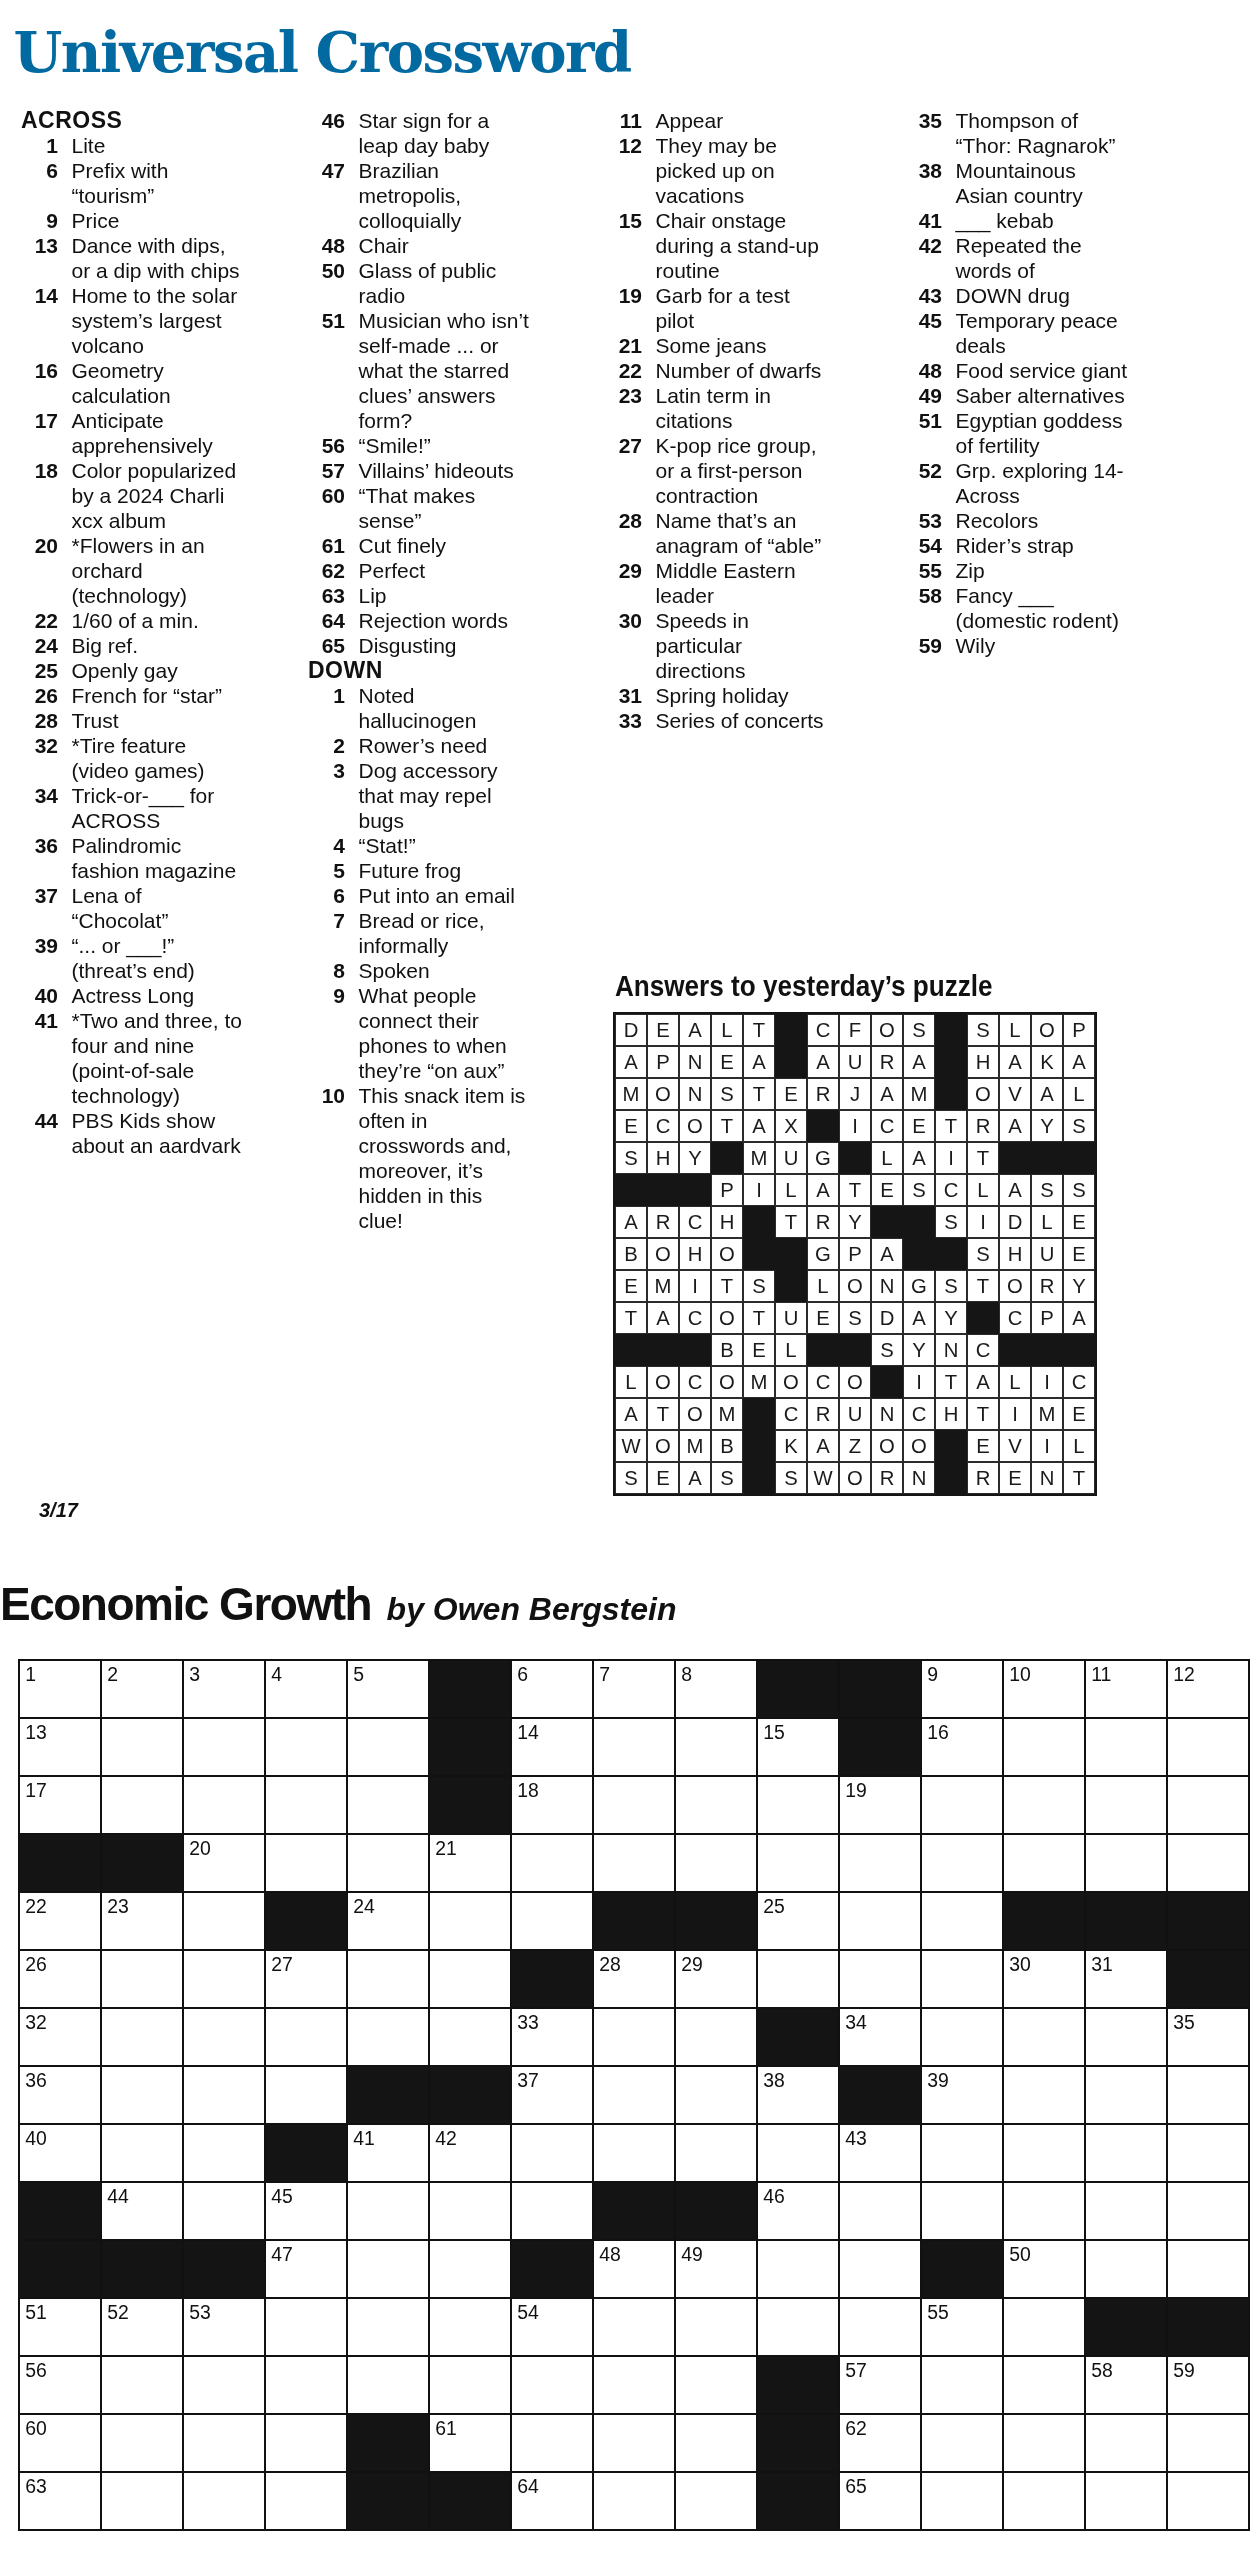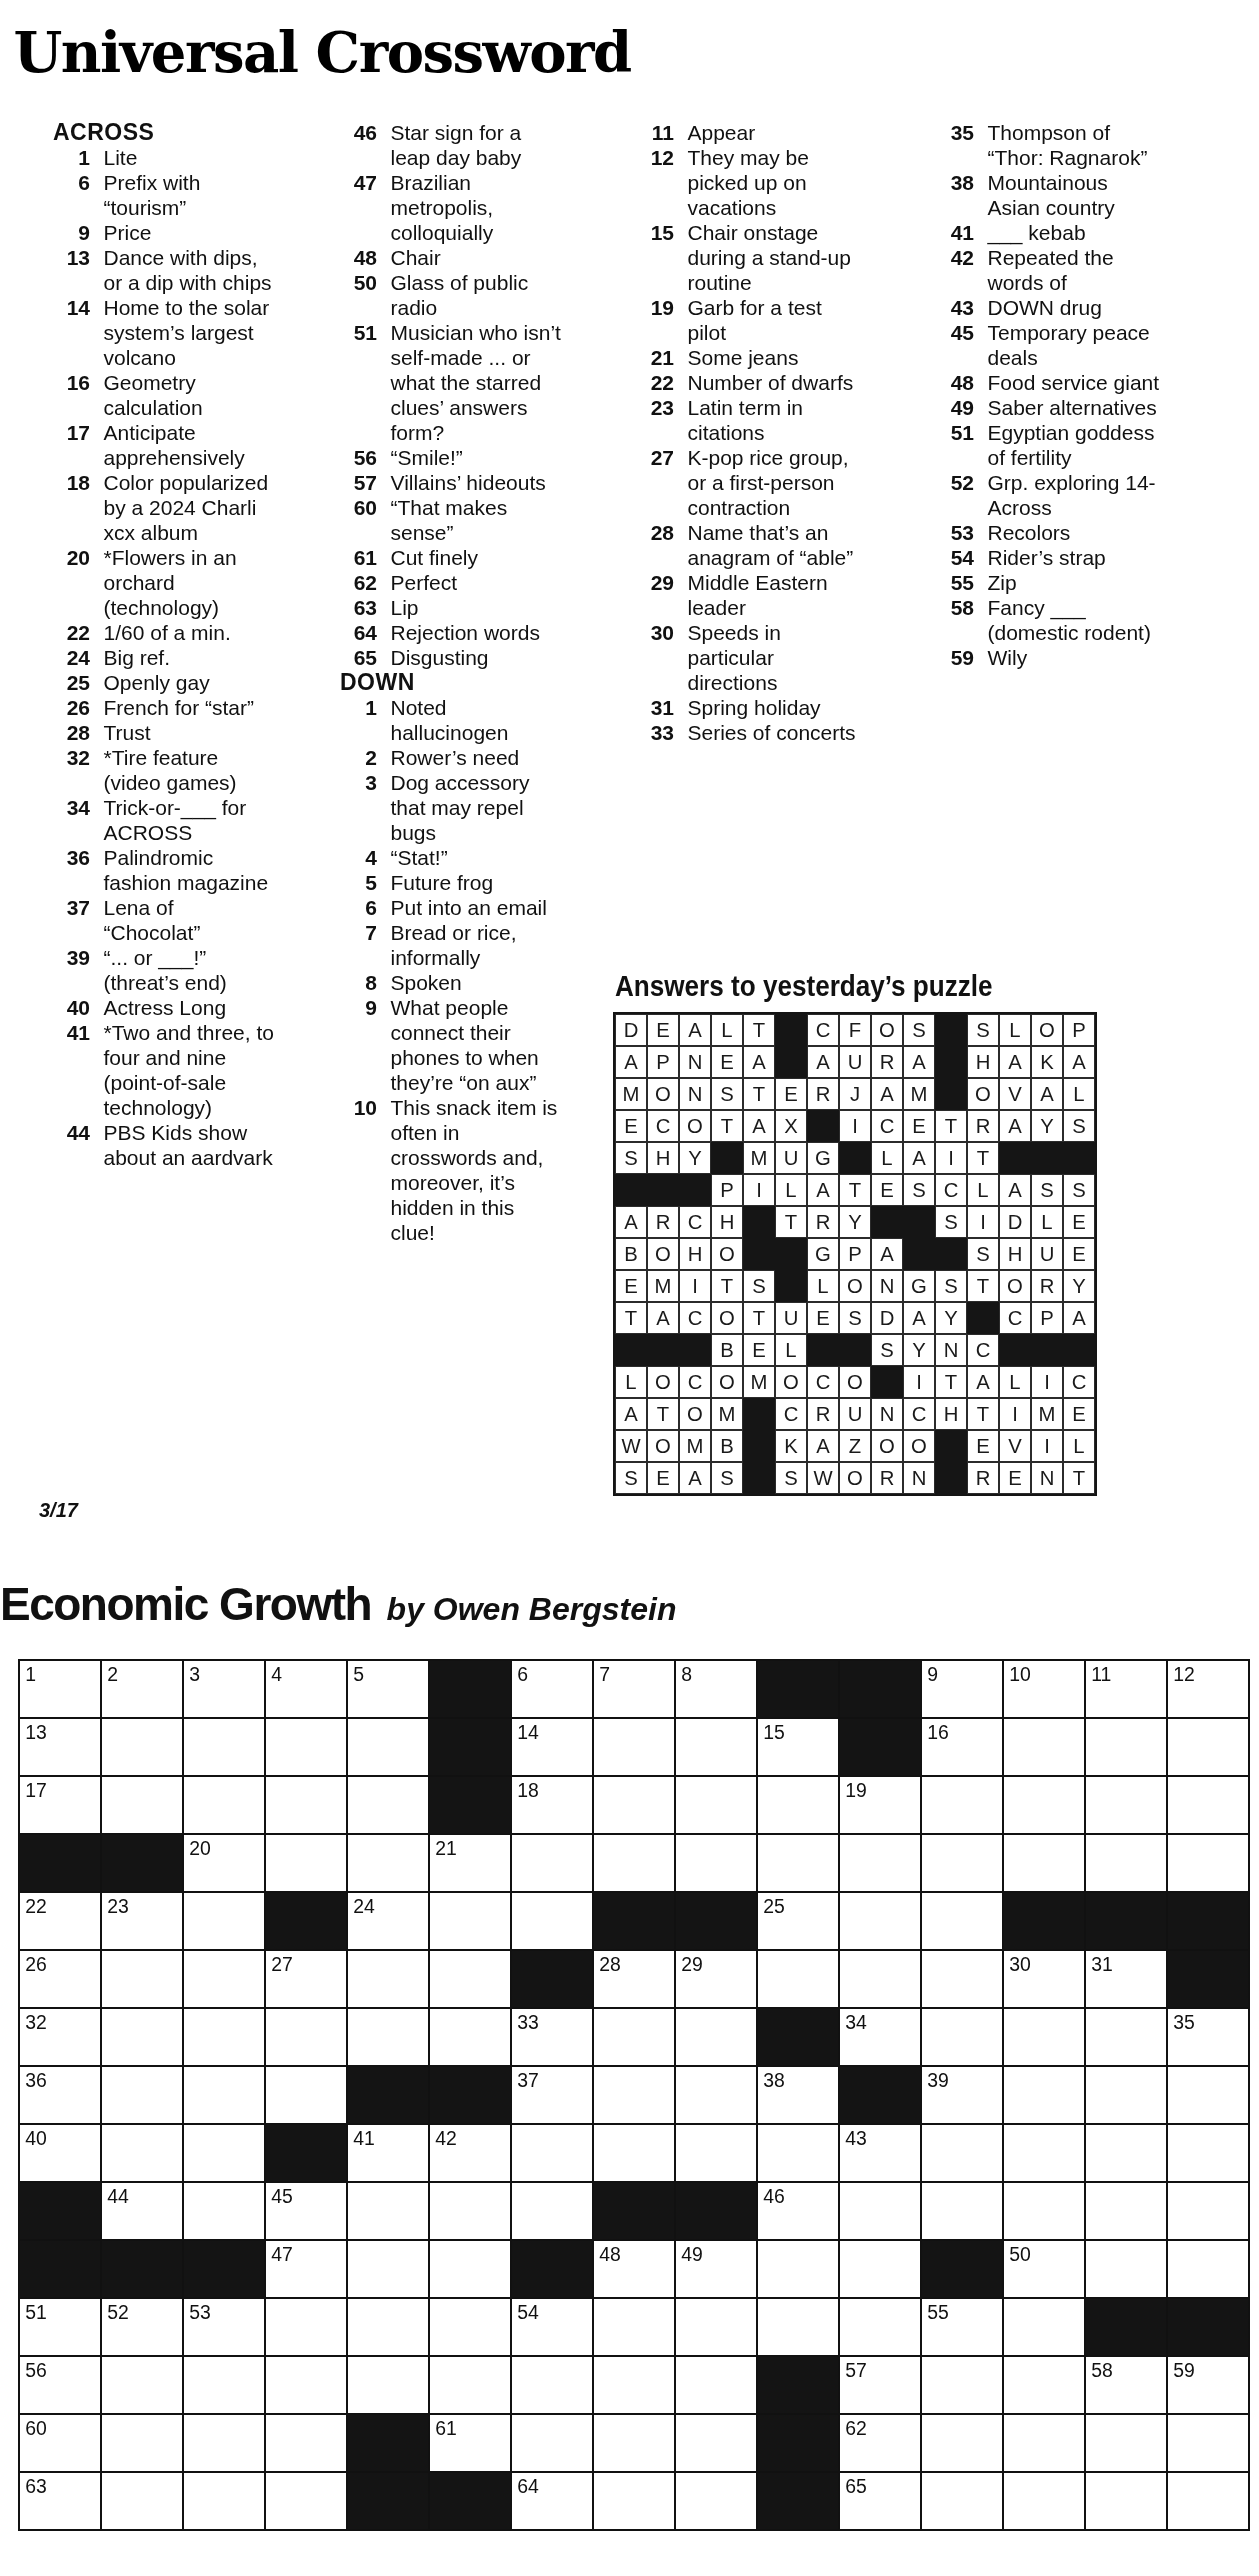--- a/index.html
+++ b/index.html
@@ -6,24 +6,24 @@
   html,body { margin:0; padding:0; }
   body {
     width:1260px; height:2576px; position:relative;
     background:#ffffff; color:#111;
     font-family:"Liberation Sans", sans-serif;
     overflow:hidden;
   }
   .masthead {
     position:absolute; left:13.5px; top:19.4px; margin:0;
     font-family:"DejaVu Serif", serif; font-weight:bold;
-    font-size:56px; letter-spacing:-1.5px; color:#000000;
+    font-size:56px; letter-spacing:-1.5px; color:#0369a1;
   }
   
-  .clue-col { position:absolute; top:120px; width:236px;margin-left:32px; }
+  .clue-col { position:absolute; top:108px; width:236px; }
   .clue-head { font-size:23px; font-weight:bold; letter-spacing:0.5px; line-height:25px; }
   .clue { display:flex; font-size:21px; line-height:25px; }
   .clue-num { flex:0 0 37px; text-align:right; font-weight:bold; margin-right:13.5px; }
   .clue-text { width:172px; }
   
   .answers-heading {
     position:absolute; left:615px; top:970px;
     font-size:29px; font-weight:bold; white-space:nowrap;
     transform:scaleX(.9); transform-origin:left;
   }

